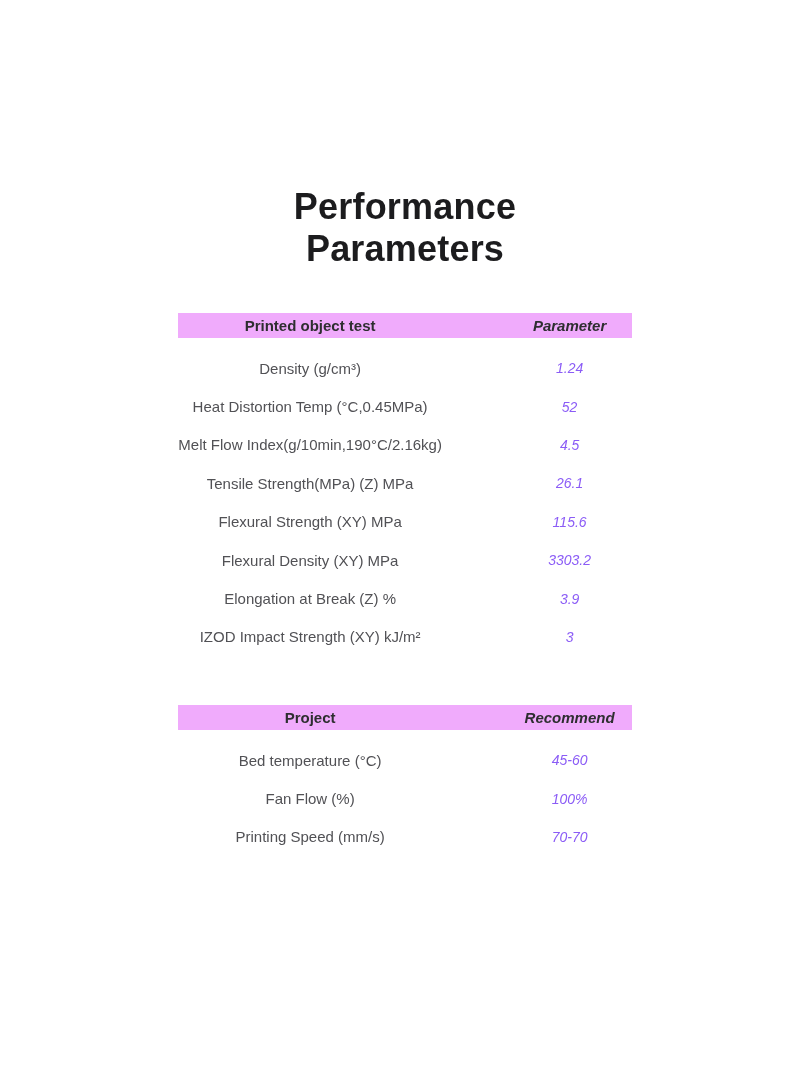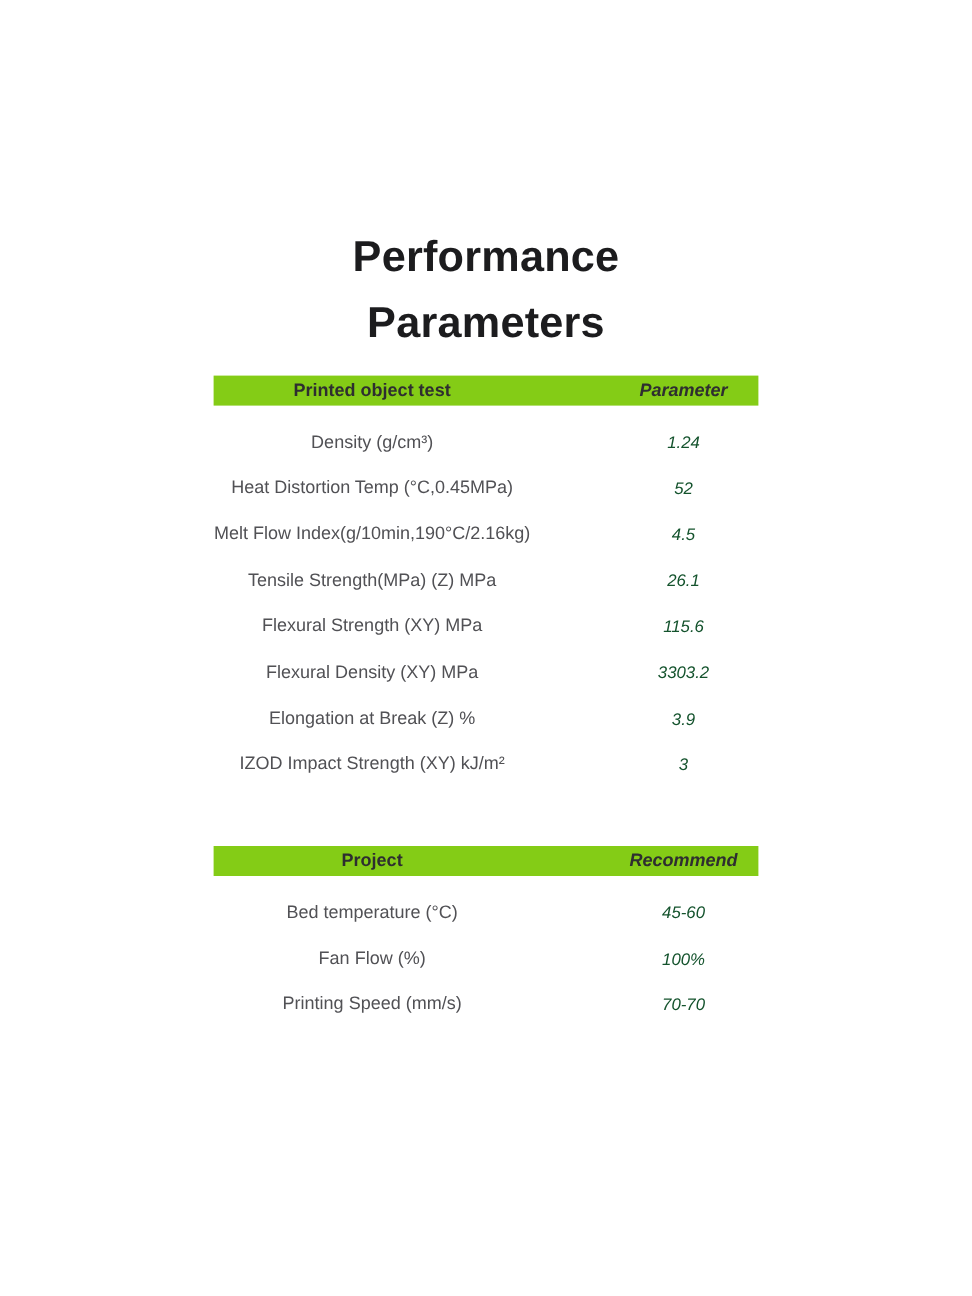--- a/index.html
+++ b/index.html
@@ -13,36 +13,36 @@
     position: relative;
     width: 810px; height: 1080px;
     background: #ffffff;
     overflow: hidden;
   }
   .page-title {
     position: absolute;
     top: 186px; left: 255px; width: 300px;
     text-align: center;
     font-size: 36px;
-    line-height: 55px;
+    line-height: 42px;
     font-weight: 700;
     color: #1c1c1e;
     letter-spacing: 0.2px;
   }
   .spec-table {
     position: absolute;
     left: 178px; width: 454px;
   }
   .spec-table.t1 { top: 313px; }
   .spec-table.t2 { top: 705px; }
   .thead {
     display: flex;
     align-items: center;
     height: 25px;
-    background: #84cc16;
+    background: #f0abfc;
     font-weight: 700;
     font-size: 15px;
     color: #2e2e30;
   }
   .col-l {
     width: 58.2%;
     text-align: center;
     white-space: nowrap;
   }
   .col-r {
@@ -54,21 +54,21 @@
     font-style: italic;
   }
   .rows { padding-top: 11px; }
   .row {
     display: flex;
     align-items: center;
     height: 38.4px;
     font-size: 15px;
     color: #515155;
   }
-  .row .col-r { font-size: 14px; color: #14532d; }
+  .row .col-r { font-size: 14px; color: #8b5cf6; }
 </style>
 </head>
 <body>
 
 <div class="page">
 
   <div class="page-title">Performance Parameters</div>
 
   <div class="spec-table t1">
     <div class="thead">

